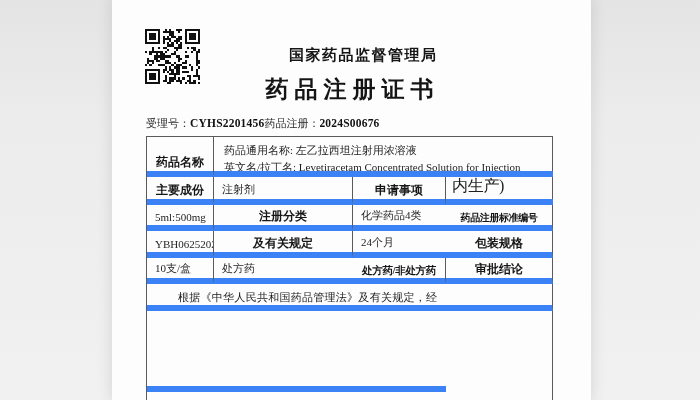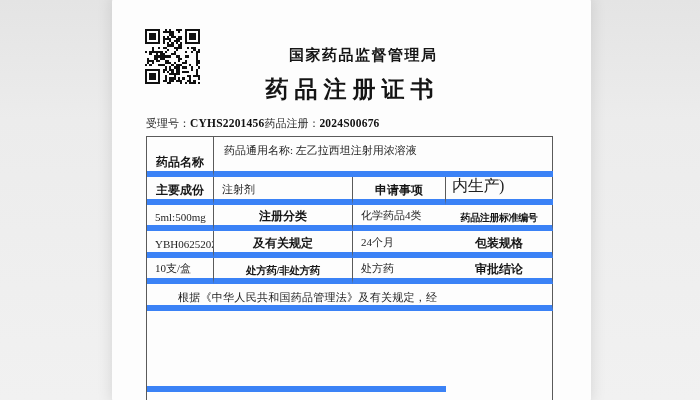--- a/index.html
+++ b/index.html
@@ -375,20 +375,21 @@
     <div><span>药品注册：</span><b>2024S00676</b></div>
   </div>
 
   <div class="grid">
 
     <div class="cell lab">
         <span class="t">药品名称</span>
       </div>
     <div class="cell val span3 lastcol two-line">
       <div class="line">药品通用名称: 左乙拉西坦注射用浓溶液</div>
+      <div class="line">英文名/拉丁名: Levetiracetam Concentrated Solution for Injection</div>
     </div>
 
     <div class="cell lab">
         <span class="t">主要成份</span>
       </div>
 
     <div class="cell val">注射剂</div>
     <div class="cell lab">
         <span class="t">申请事项</span>
       </div>
@@ -406,24 +407,24 @@
     <div class="cell val">YBH06252024</div>
     <div class="cell lab">
         <span class="t">及有关规定</span>
       </div>
     <div class="cell val lastcol">24个月</div>
 
     <div class="cell lab">
         <span class="t">包装规格</span>
       </div>
     <div class="cell val">10支/盒</div>
+    <div class="cell val lastcol">处方药</div>
     <div class="cell lab small2">
         <span class="t">处方药/非处方药</span>
       </div>
-    <div class="cell val lastcol">处方药</div>
 
     <div class="cell lab">
         <span class="t">审批结论</span>
       </div>
     <div class="cell val span3 lastcol concl">根据《中华人民共和国药品管理法》及有关规定，经审查，本品符合药品注册的有关要求，批准注册，发给药品注册证书。质量标准、说明书、标签及生产工艺照所附执行。药品生产企业应当符合药品生产质量管理规范要求方可生产销售。</div>
 
     <div class="cell lab"></div>
     <div class="cell val span3 lastcol"></div>
 
   </div>

